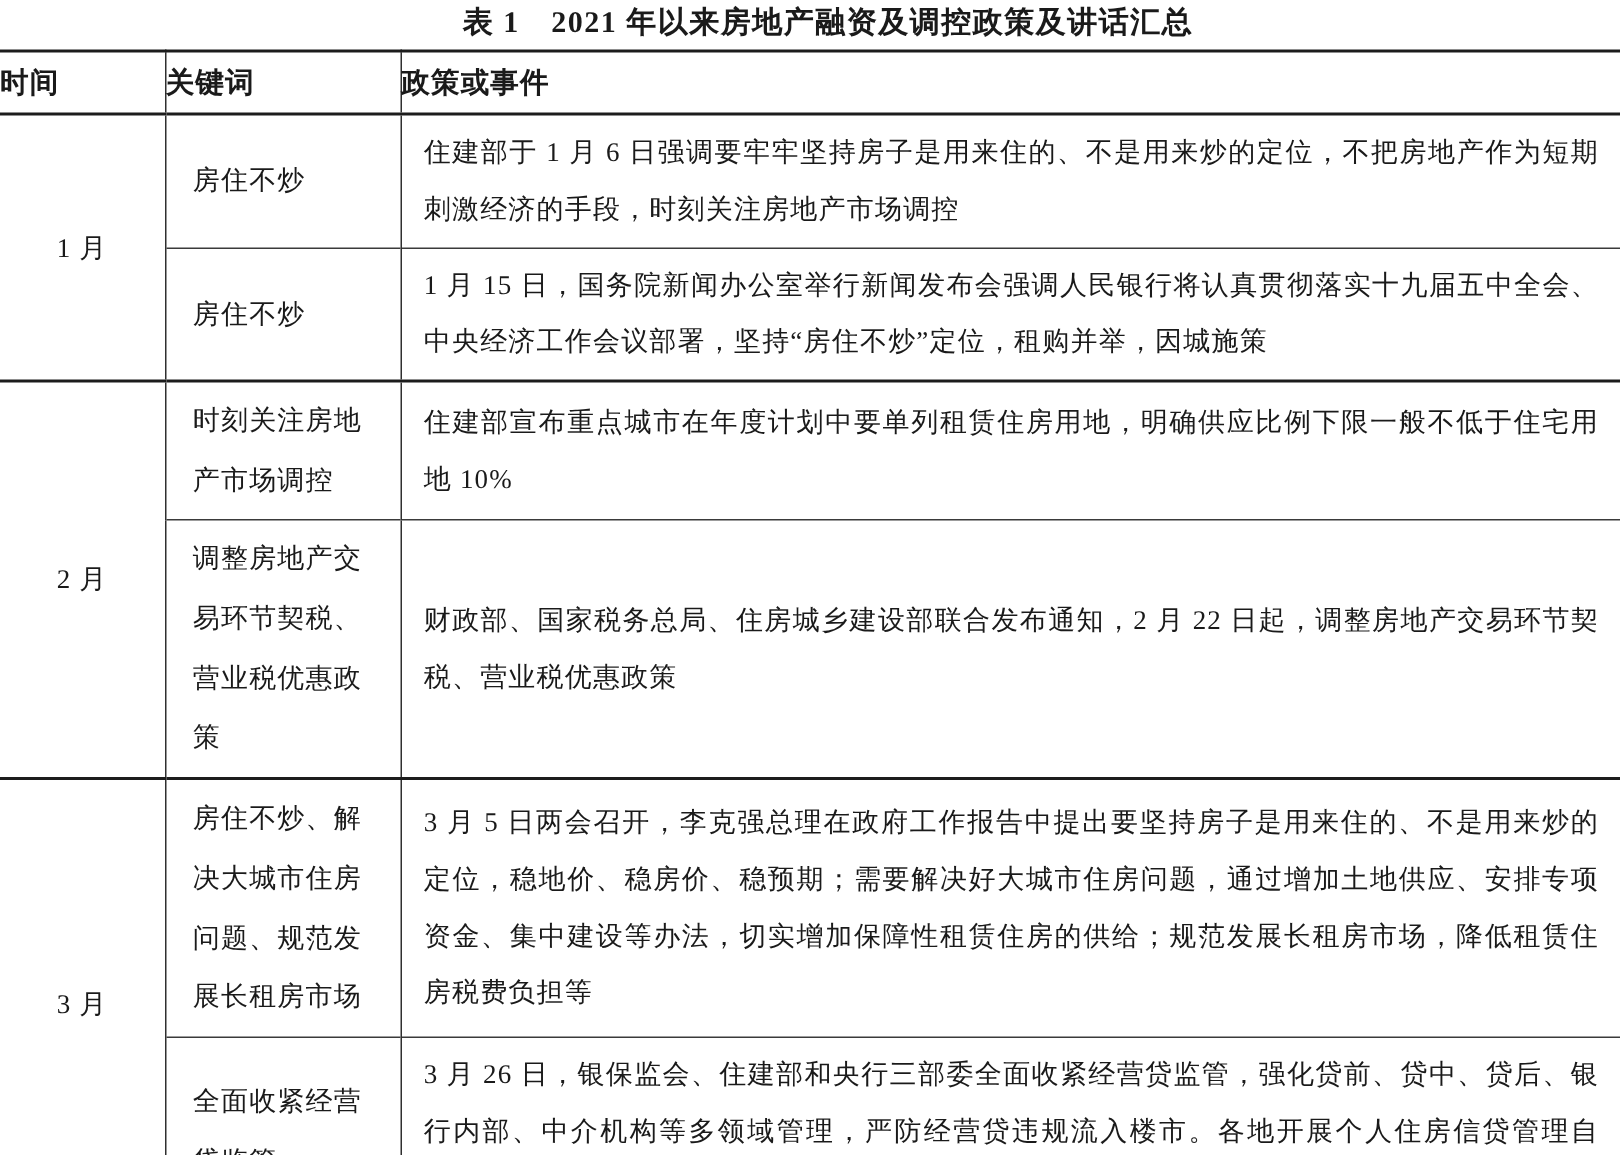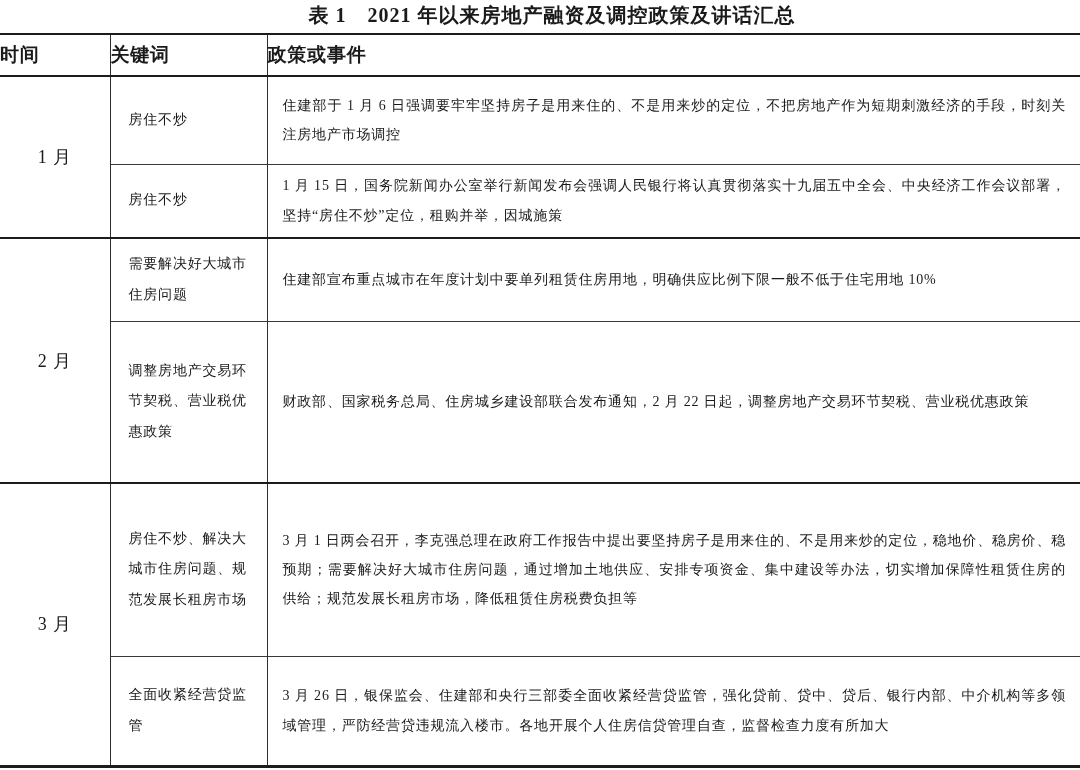--- a/index.html
+++ b/index.html
@@ -29,21 +29,21 @@
     border-collapse: collapse;
     table-layout: fixed;
     border-top: 2.5px solid #1c1c1c;
     border-bottom: 3px solid #1c1c1c;
   }
   col.c1 { width: 110px; }
   col.c2 { width: 157px; }
   col.c3 { width: 813px; }
   th, td {
     vertical-align: middle;
-    font-size: 14px;
+    font-size: 18px;
     letter-spacing: 0.8px;
   }
   thead tr { height: 42px; }
   th {
     font-weight: bold;
     font-size: 19px;
     text-align: left;
     border-bottom: 2px solid #1c1c1c;
   }
   .vline { border-left: 1.5px solid #2f2f2f; }
@@ -97,32 +97,32 @@
         <td class="keyword vline">房住不炒</td>
         <td class="policy vline">住建部于 1 月 6 日强调要牢牢坚持房子是用来住的、不是用来炒的定位，不把房地产作为短期刺激经济的手段，时刻关注房地产市场调控</td>
       </tr>
       <tr class="r2">
         <td class="keyword vline thin">房住不炒</td>
         <td class="policy vline thin">1 月 15 日，国务院新闻办公室举行新闻发布会强调人民银行将认真贯彻落实十九届五中全会、中央经济工作会议部署，坚持“房住不炒”定位，租购并举，因城施策</td>
       </tr>
 
       <tr class="r3">
         <td class="month gtop" rowspan="2">2 月</td>
-        <td class="keyword vline gtop">需要解决好大城市住房问题</td>
+        <td class="keyword vline gtop">时刻关注房地产市场调控</td>
         <td class="policy vline gtop">住建部宣布重点城市在年度计划中要单列租赁住房用地，明确供应比例下限一般不低于住宅用地 10%</td>
       </tr>
       <tr class="r4">
         <td class="keyword vline thin">调整房地产交易环节契税、营业税优惠政策</td>
         <td class="policy vline thin">财政部、国家税务总局、住房城乡建设部联合发布通知，2 月 22 日起，调整房地产交易环节契税、营业税优惠政策</td>
       </tr>
 
       <tr class="r5">
         <td class="month gtop" rowspan="2">3 月</td>
         <td class="keyword vline gtop">房住不炒、解决大城市住房问题、规范发展长租房市场</td>
-        <td class="policy vline gtop">3 月 1 日两会召开，李克强总理在政府工作报告中提出要坚持房子是用来住的、不是用来炒的定位，稳地价、稳房价、稳预期；需要解决好大城市住房问题，通过增加土地供应、安排专项资金、集中建设等办法，切实增加保障性租赁住房的供给；规范发展长租房市场，降低租赁住房税费负担等</td>
+        <td class="policy vline gtop">3 月 5 日两会召开，李克强总理在政府工作报告中提出要坚持房子是用来住的、不是用来炒的定位，稳地价、稳房价、稳预期；需要解决好大城市住房问题，通过增加土地供应、安排专项资金、集中建设等办法，切实增加保障性租赁住房的供给；规范发展长租房市场，降低租赁住房税费负担等</td>
       </tr>
       <tr class="r6">
         <td class="keyword vline thin">全面收紧经营贷监管</td>
         <td class="policy vline thin">3 月 26 日，银保监会、住建部和央行三部委全面收紧经营贷监管，强化贷前、贷中、贷后、银行内部、中介机构等多领域管理，严防经营贷违规流入楼市。各地开展个人住房信贷管理自查，监督检查力度有所加大</td>
       </tr>
     </tbody>
   </table>
 
 </div>
 

